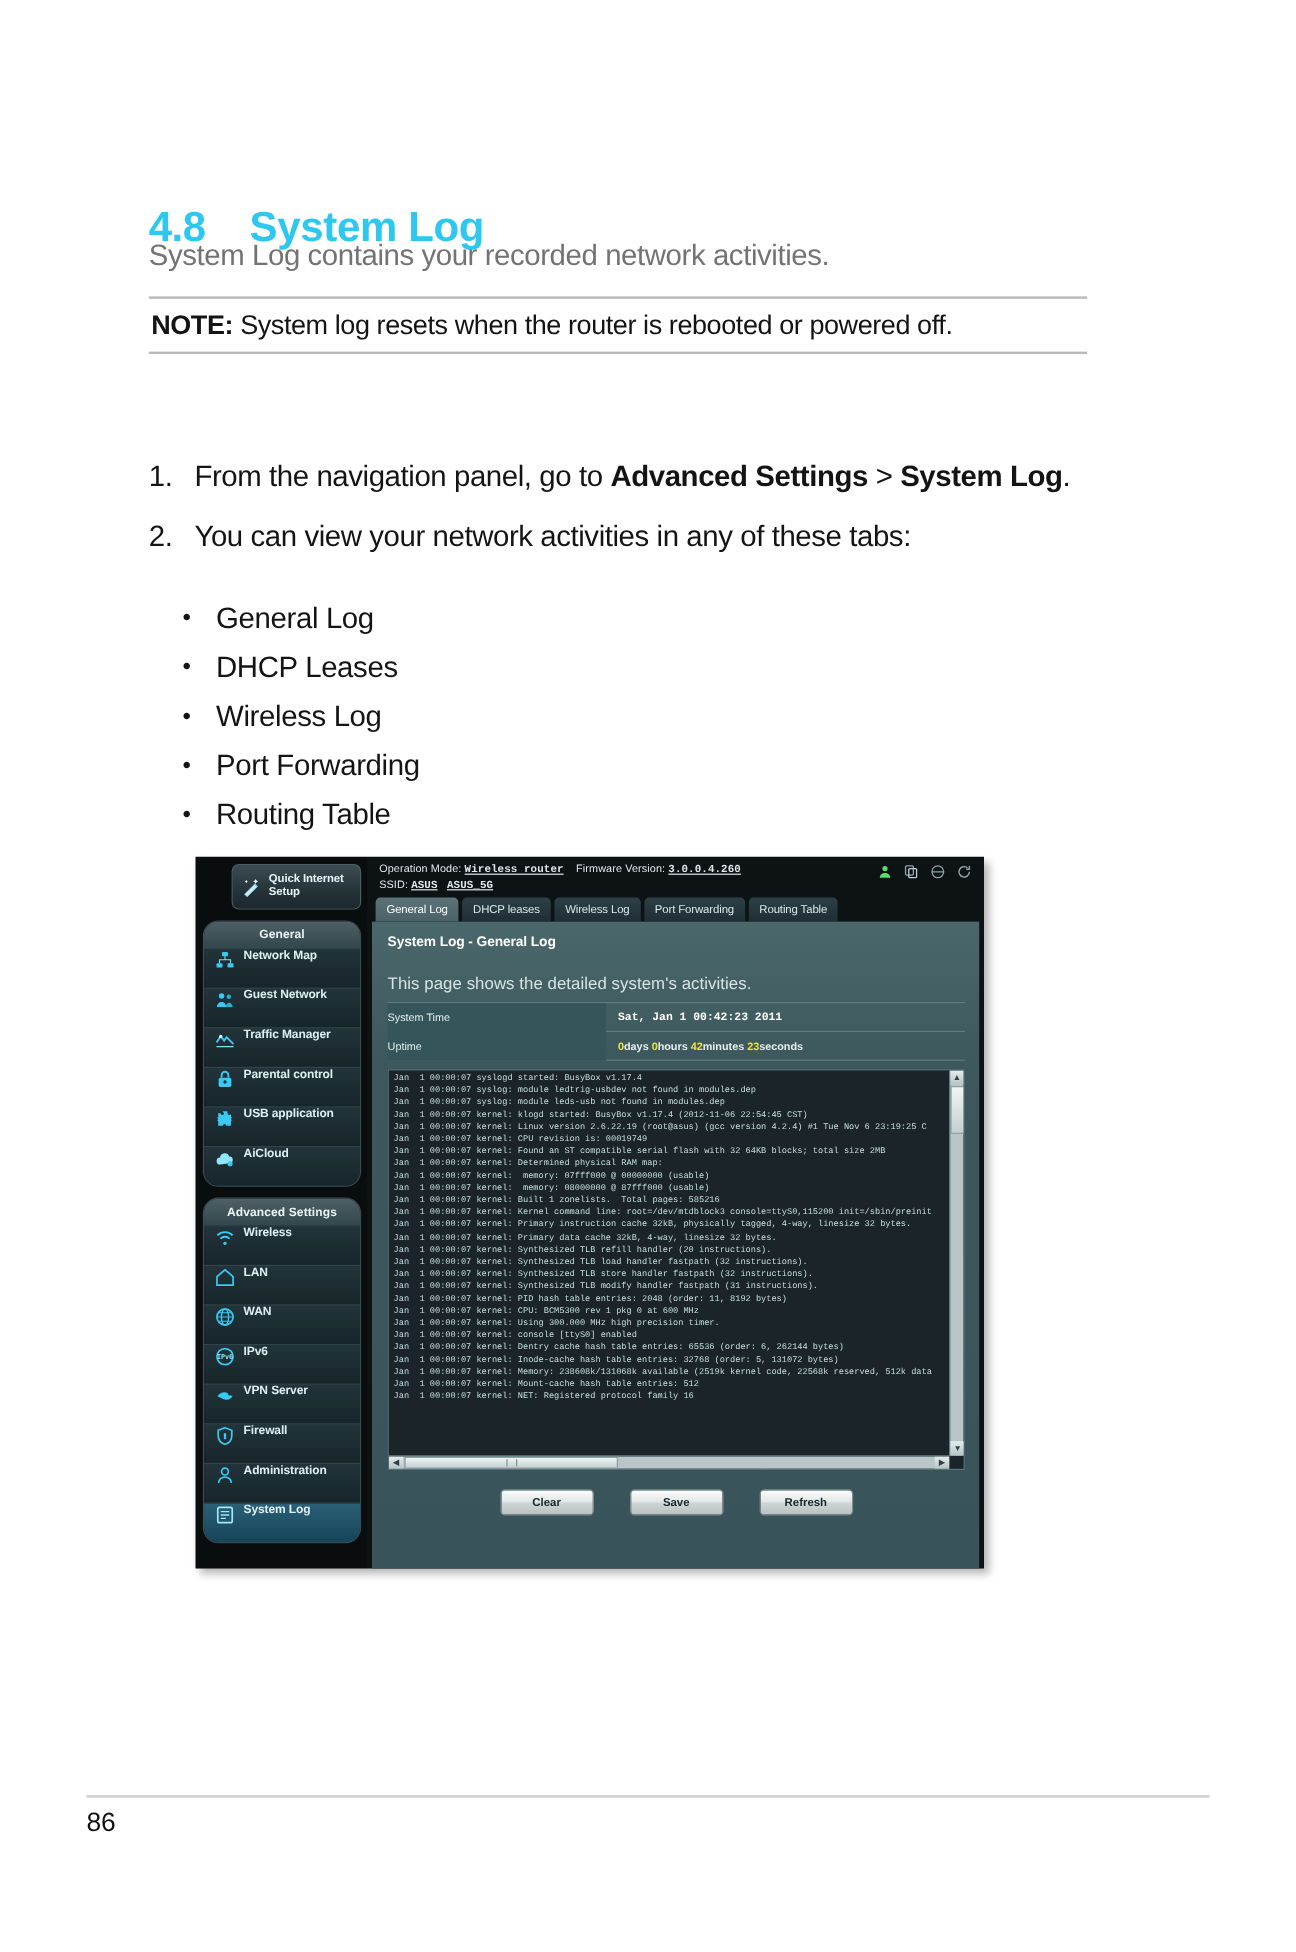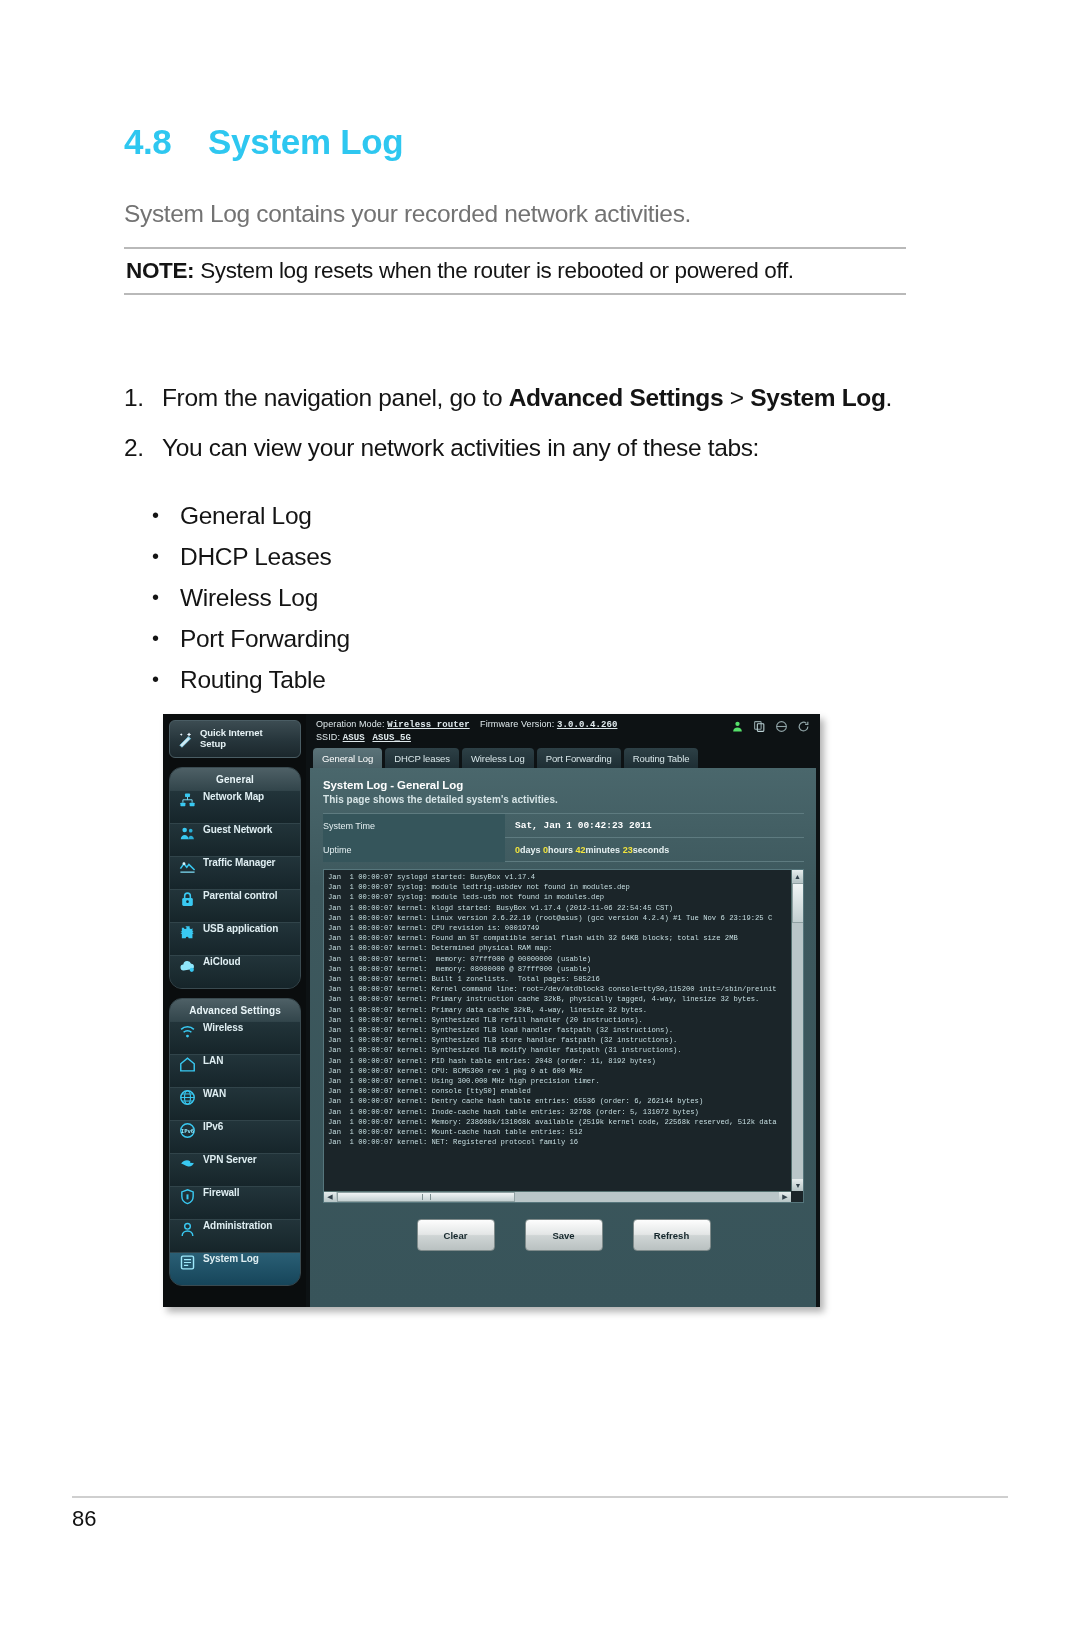--- a/index.html
+++ b/index.html
@@ -12,21 +12,21 @@
     position:relative;
     overflow:hidden;
   }
 
   
   .page { position:absolute; left:0; top:0; width:1080px; height:1627px; }
 
   .heading { position:absolute; left:124px; top:122px; width:820px; display:flex; align-items:baseline; }
   .heading .num {
     color:#2ec7f0; font-weight:bold; font-size:35px; letter-spacing:-0.5px;
-    font-family:"Liberation Sans", sans-serif; width:84px;
+    font-family:"Liberation Sans", sans-serif; width:84px;margin-top:48px;
   }
   .heading .ttl {
     color:#2ec7f0; font-weight:bold; font-size:35px; letter-spacing:-0.3px;
   }
 
   .intro {
     position:absolute; left:124px; top:200px; width:800px;
     font-size:24.5px; color:#737373; letter-spacing:-0.35px;
   }
 
@@ -61,20 +61,21 @@
   }
 
   
   .nav { width:143px; flex:0 0 143px; background:#0a0d0e; padding:6px 5px 0 6px; position:relative; }
   .qis {
     height:38px; border-radius:6px;
     background:linear-gradient(180deg,#3c4c52 0%,#26353b 55%,#1b272c 100%);
     border:1px solid #4a5d64;
     display:flex; align-items:center; gap:6px; padding:0 6px;
     margin-bottom:9px;
+    margin-left:24px;
   }
   .qis .lbl { color:#e7f3f6; font-size:9.5px; font-weight:bold; line-height:1.12; letter-spacing:-0.1px; }
 
   .navgroup { border-radius:13px; overflow:hidden; border:1px solid #3a4a50; margin-bottom:9px; background:#18272c; }
   .navtitle {
     height:22px; display:flex; align-items:center; justify-content:center;
     background:linear-gradient(180deg,#4e6066 0%,#33464c 100%);
     color:#e9f5f8; font-size:10px; font-weight:bold; letter-spacing:0.1px;
   }
   .navitem {
@@ -110,21 +111,21 @@
     letter-spacing:-0.1px;
   }
   .tab.active { background:linear-gradient(180deg,#5b7379 0%,#4a6167 100%); color:#ffffff; }
 
   .panel {
     margin:0 4px 0 4px; background:#3f5a5f; min-height:540px;
     background:linear-gradient(180deg,#4a676c 0%,#3d585d 22%,#38545a 100%);
     padding:11px 12px 0 13px; position:relative;
   }
   .panel-title { color:#ffffff; font-size:11.5px; font-weight:bold; letter-spacing:-0.1px; }
-  .panel-sub { color:#d6e4e6; font-size:10px; margin-top:3px; letter-spacing:0.05px;font-weight:bold; }
+  .panel-sub { color:#d6e4e6; font-size:14px; margin-top:20px; letter-spacing:0.05px; }
 
   .rowtable { margin-top:8px; border-top:1px solid #5e7b80; }
   .trow { display:flex; height:24px; align-items:center; border-bottom:1px solid #5e7b80; }
   .tcell-l { width:182px; flex:0 0 182px; background:#35555b; height:24px; display:flex; align-items:center; padding-left:0; color:#e4eff1; font-size:9px; }
   .tcell-r { flex:1; height:24px; display:flex; align-items:center; padding-left:10px; color:#ffffff; font-size:9.5px; font-weight:bold; font-family:Liberation Mono, monospace; }
   .tcell-r.up { font-weight:bold; font-family:"Liberation Sans",sans-serif; font-size:9px; color:#e6f0f1; }
   .tcell-r.up .y { color:#f2e43c; }
 
   .logbox {
     margin-top:7px; height:334px; background:#1b2529; border:1px solid #56767c;
@@ -139,21 +140,21 @@
   .vscroll .up, .vscroll .dn { height:12px; background:linear-gradient(180deg,#e6eded,#b5c4c5); display:flex; align-items:center; justify-content:center; font-size:7px; color:#31414a; }
   .vscroll .thumb { position:absolute; top:13px; left:0; width:12px; height:40px; background:linear-gradient(180deg,#f0f5f5,#c3d0d1); border:1px solid #8fa1a2; }
   .hscroll { position:absolute; left:0; right:12px; bottom:0; height:11px; background:#b9c6c8; border-top:1px solid #53706f; }
   .hscroll .lf, .hscroll .rt { position:absolute; top:0; width:12px; height:10px; background:linear-gradient(180deg,#e6eded,#b5c4c5); display:flex; align-items:center; justify-content:center; font-size:7px; color:#31414a; }
   .hscroll .lf { left:0; } .hscroll .rt { right:0; }
   .hscroll .thumb { position:absolute; left:13px; top:0; width:178px; height:10px; background:linear-gradient(180deg,#f0f5f5,#c3d0d1); border:1px solid #8fa1a2; display:flex; align-items:center; justify-content:center; }
   .hscroll .thumb i { display:block; width:9px; height:6px; border-left:1px solid #7d8f90; border-right:1px solid #7d8f90; }
 
   .btnrow { display:flex; justify-content:center; gap:30px; margin-top:16px; }
   .btn {
-    width:78px; height:32px; border-radius:4px;
+    width:78px; height:22px; border-radius:4px;
     background:linear-gradient(180deg,#fdfdfd 0%,#e3e6e6 48%,#cfd5d5 52%,#b9c1c1 100%);
     border:1px solid #7e8a8a; color:#14262b; font-size:9.5px; font-weight:bold;
     display:flex; align-items:center; justify-content:center;
   }
 
   .pagenum-rule { position:absolute; left:72px; top:1496px; width:936px; height:2px; background:#cfcfcf; }
   .pagenum { position:absolute; left:72px; top:1506px; font-size:22px; color:#111; }
 </style>
 </head>
 <body>

